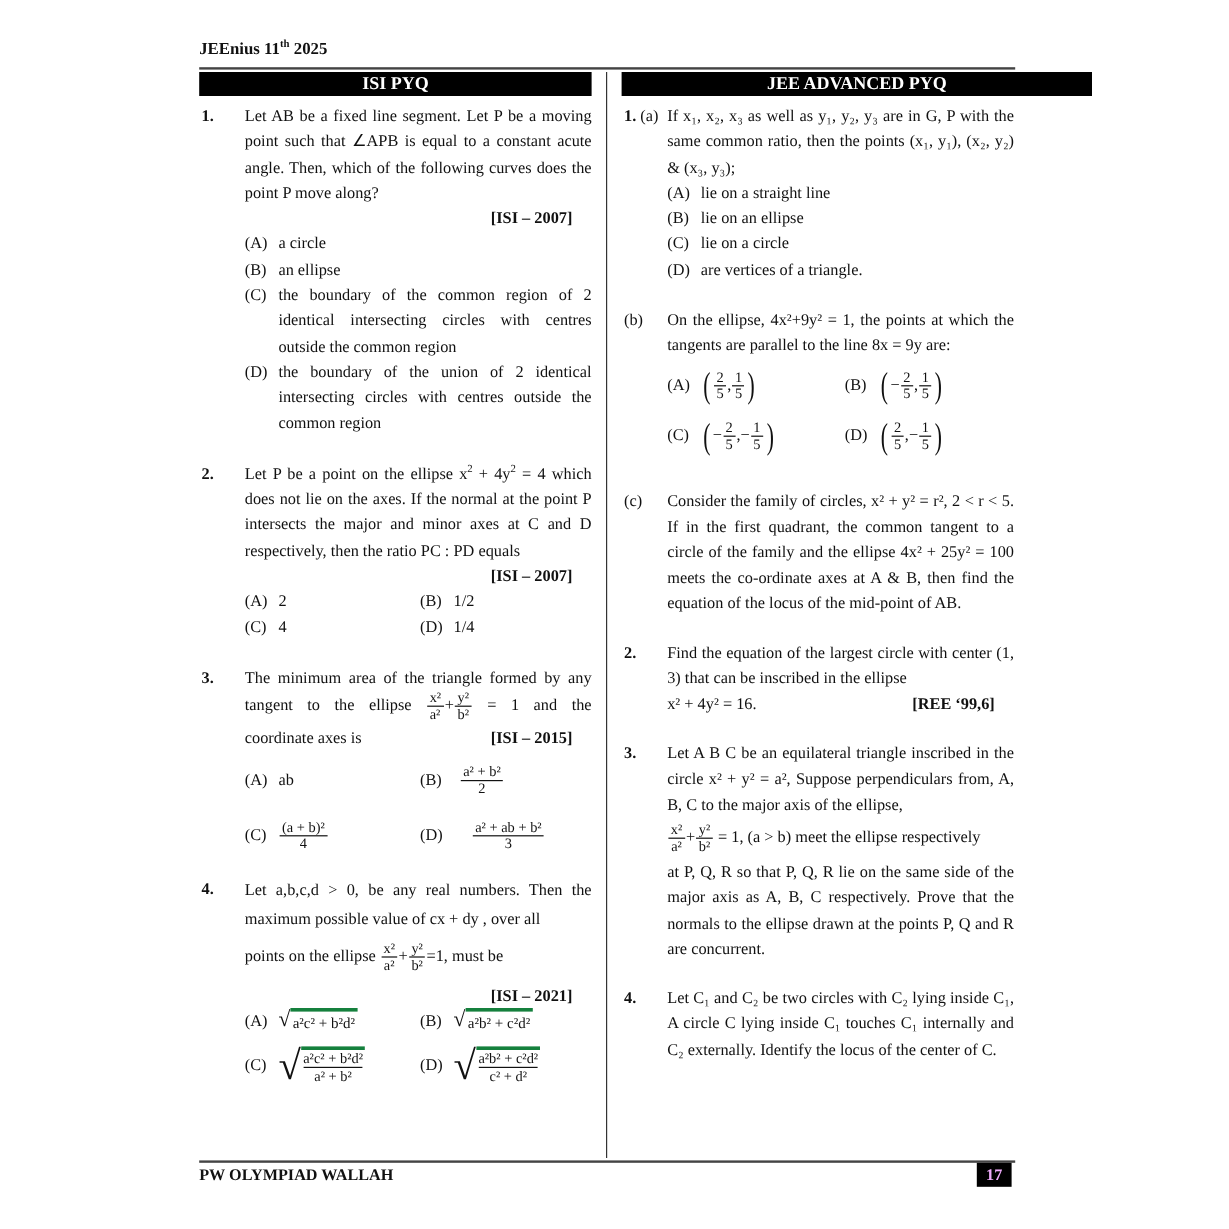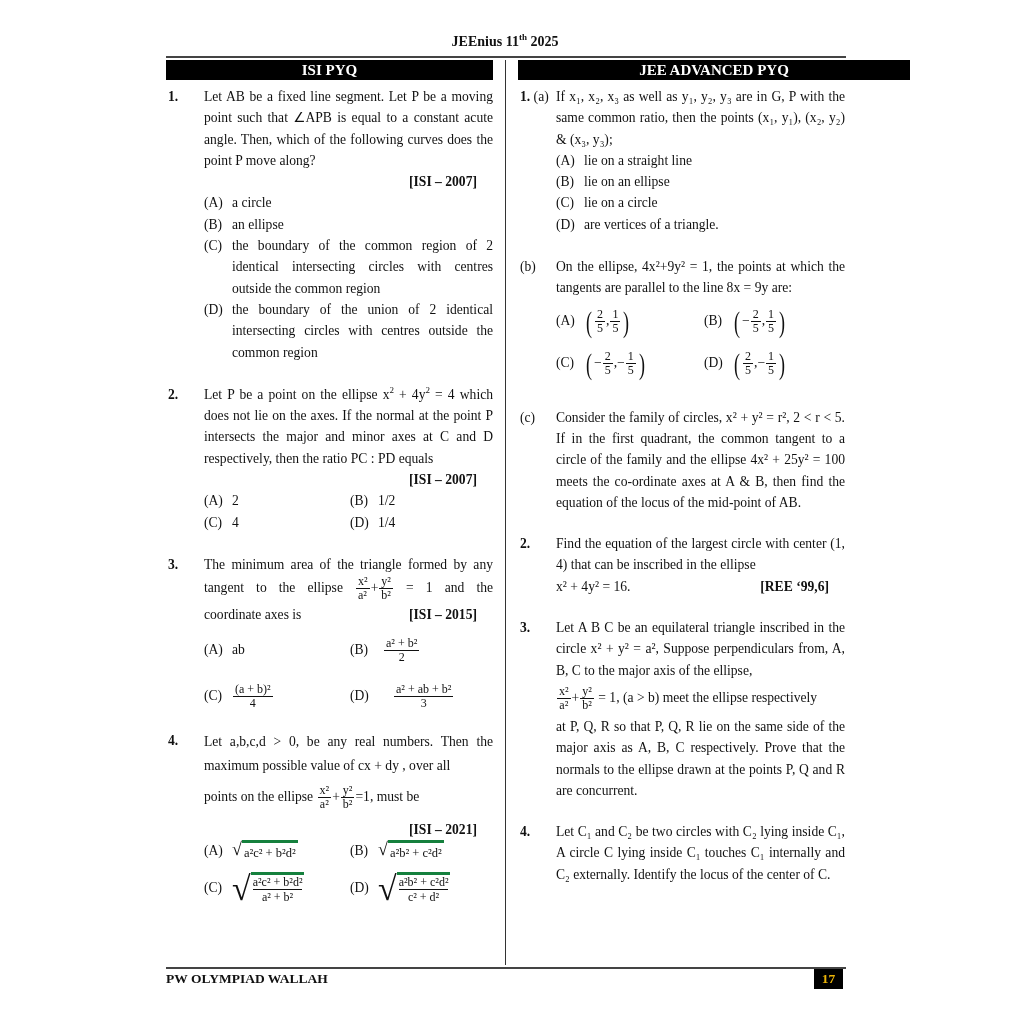--- a/index.html
+++ b/index.html
@@ -1,30 +1,30 @@
 <!DOCTYPE html>
 <html><head>
 <meta charset="utf-8">
 <style>
   html, body { margin:0; padding:0; background:#ffffff; }
   body { width:1024px; height:1024px; position:relative; overflow:hidden;
          font-family:"Liberation Serif", serif; color:#111; font-size:13.6px; }
-  .page-head { position:absolute; left:166px; top:34px; width:678px; text-align:center;
+  .page-head { position:absolute; left:166px; top:34px; width:678px; text-align:left;
                font-weight:bold; font-size:14px; }
   .page-head sup { font-size:9px; }
   .top-rule { position:absolute; left:166px; top:56px; width:680px; height:2px; background:#444; }
   .col-divider { position:absolute; left:505px; top:60px; width:1px; height:905px; background:#333; }
   .bar { position:absolute; top:60px; height:20px; background:#000; color:#fff;
          font-weight:bold; font-size:15px; text-align:center; line-height:20px; }
   .bar.left { left:166px; width:327px; }
   .bar.right { left:518px; width:392px; }
   .bottom-rule { position:absolute; left:166px; top:967px; width:680px; height:2px; background:#444; }
   .foot-brand { position:absolute; left:166px; top:971px; font-weight:bold; font-size:13.5px; }
   .page-num { position:absolute; left:814px; top:969px; width:29px; height:20px; background:#000;
-              color:#eab308; font-weight:bold; font-size:13.5px; text-align:center; line-height:20px; }
+              color:#f0abfc; font-weight:bold; font-size:13.5px; text-align:center; line-height:20px; }
 
   .col { position:absolute; top:86px; }
   .col.left { left:168px; width:325px; }
   .col.right { left:520px; width:325px; }
 
   .q { position:relative; padding-left:36px; line-height:21.3px; }
   .q .num { position:absolute; left:0; top:0; font-weight:bold; }
   .q .num.plain { font-weight:normal; }
   .q p { margin:0; text-align:justify; }
   .tag { text-align:right; font-weight:bold; padding-right:16px; }
@@ -204,21 +204,21 @@
     </div>
   </div>
 
   <div class="q" style="margin-top:24px">
     <span class="num plain">(c)</span>
     <p>Consider the family of circles, x² + y² = r², 2 &lt; r &lt; 5. If in the first quadrant, the common tangent to a circle of the family and the ellipse 4x² + 25y² = 100 meets the co-ordinate axes at A &amp; B, then find the equation of the locus of the mid-point of AB.</p>
   </div>
 
   <div class="q" style="margin-top:20px">
     <span class="num">2.</span>
-    <p>Find the equation of the largest circle with center (1, 4) that can be inscribed in the ellipse</p>
+    <p>Find the equation of the largest circle with center (1, 3) that can be inscribed in the ellipse</p>
     <div style="display:flex; justify-content:space-between; padding-right:16px">
       <span>x² + 4y² = 16.</span>
       <span style="font-weight:bold">[REE ‘99,6]</span>
     </div>
   </div>
 
   <div class="q" style="margin-top:20px">
     <span class="num">3.</span>
     <p>Let A B C be an equilateral triangle inscribed in the circle x² + y² = a², Suppose perpendiculars from, A, B, C to the major axis of the ellipse,</p>
     <p style="margin:4px 0">

